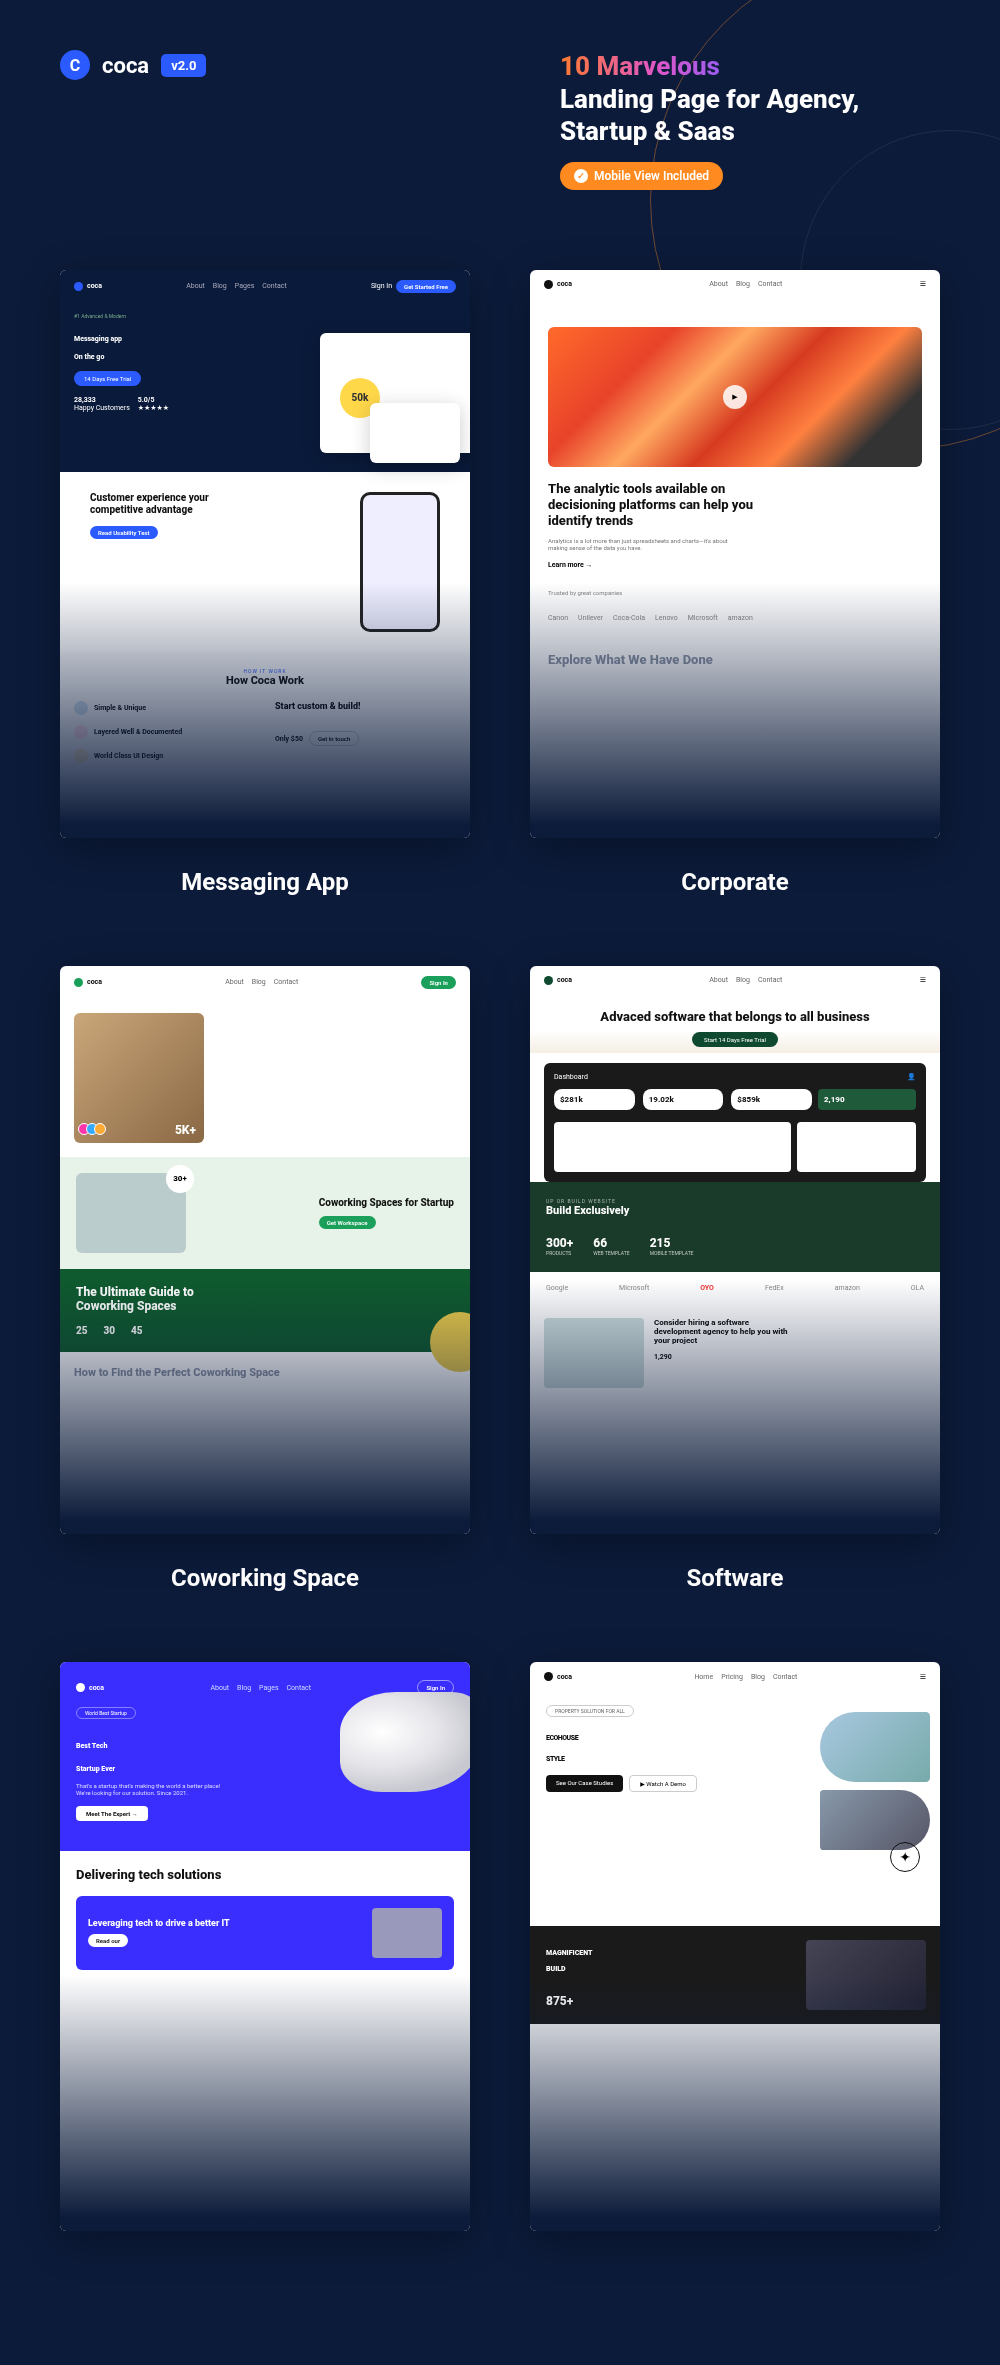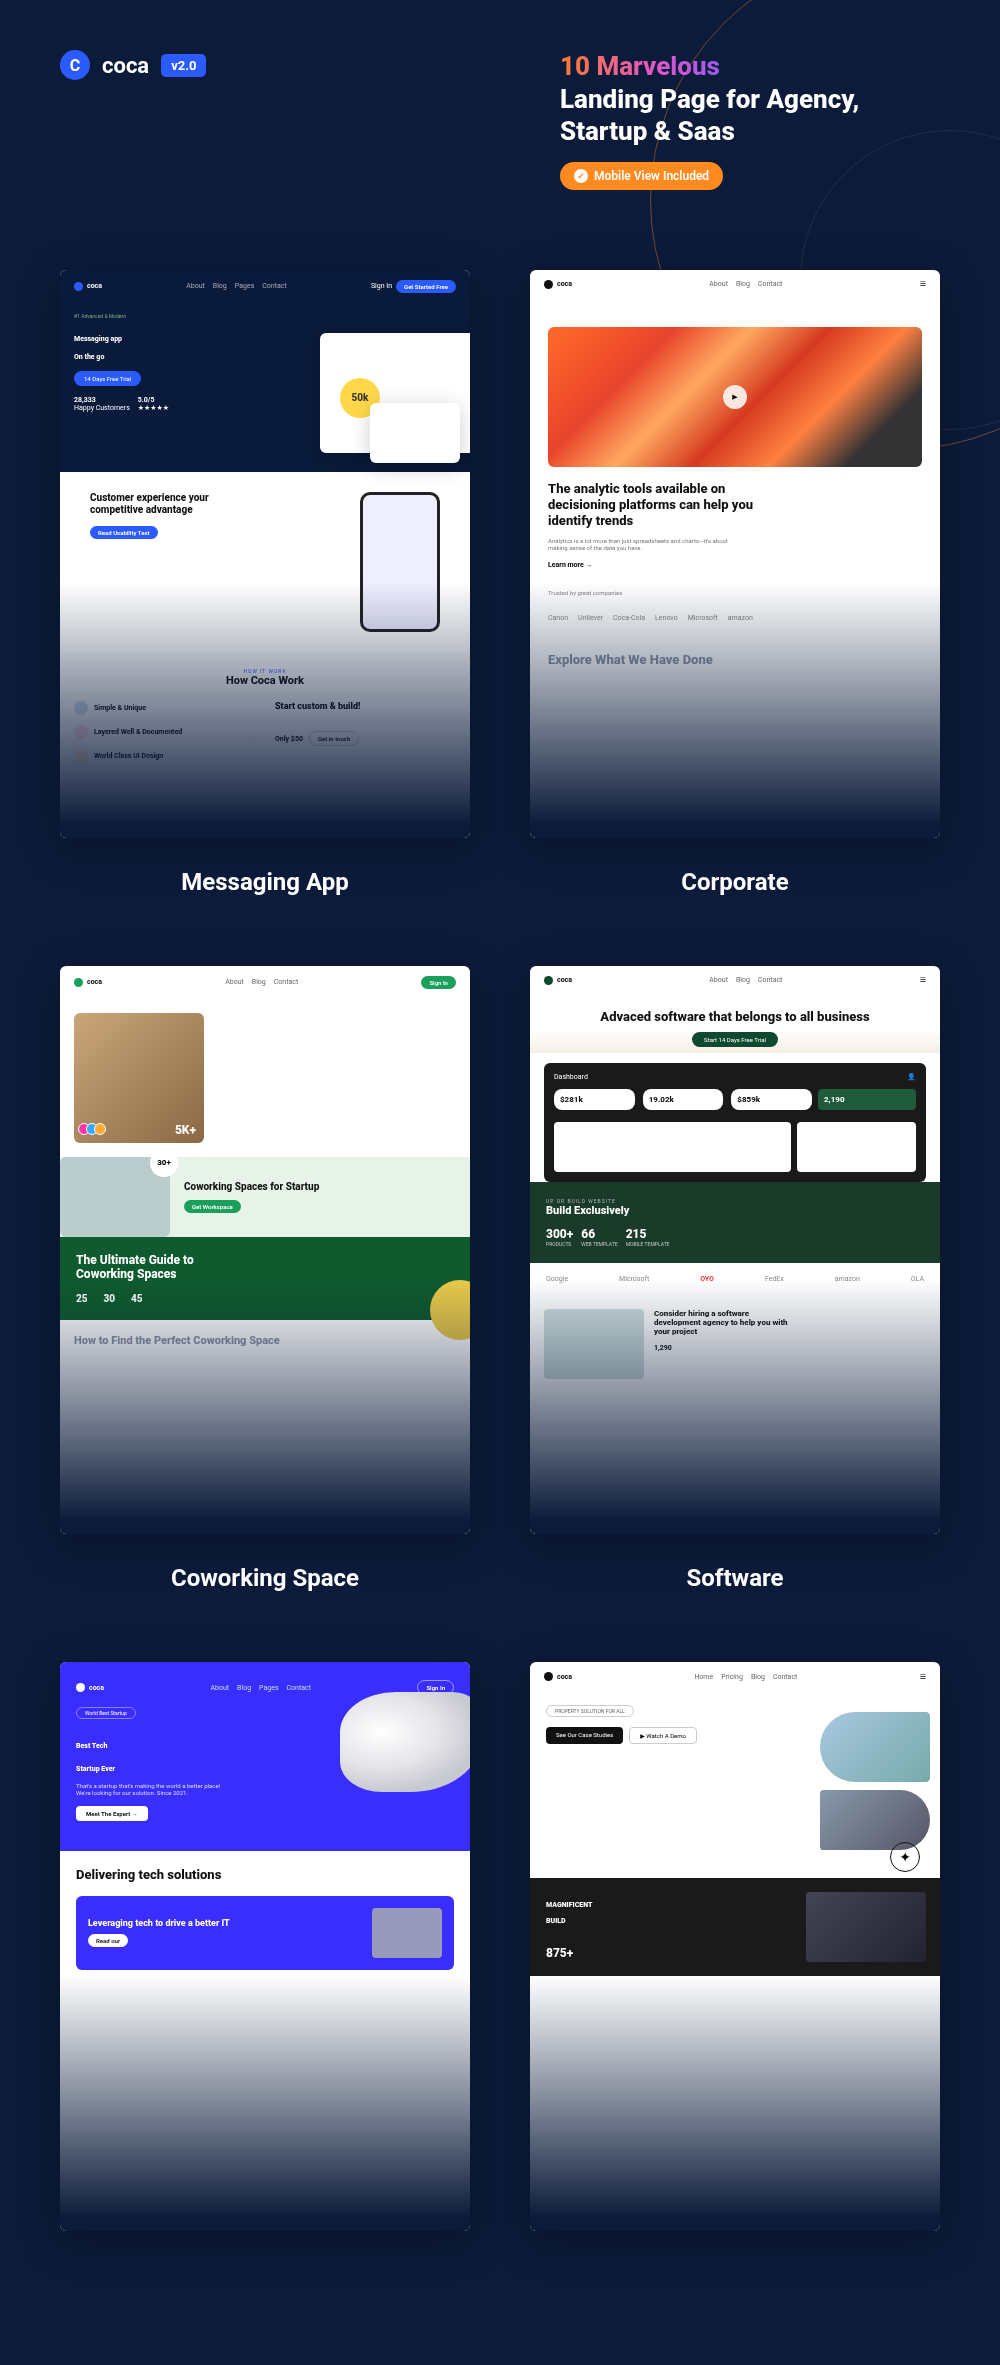--- a/index.html
+++ b/index.html
@@ -71,21 +71,21 @@
 
 .c3 .hero{padding:14px;display:flex;gap:12px;}
 .c3 .hl{flex:1;}
 .c3 .tag{font-size:6px;color:#666;}
 .c3 h2{font-size:18px;font-weight:900;color:#111;line-height:1.05;margin-top:4px;}
 .c3 .cta{background:#1aa05a;color:#fff;padding:4px 10px;border-radius:4px;display:inline-block;margin-top:10px;font-size:6px;}
 .c3 .himg{width:130px;height:130px;background:linear-gradient(135deg,#caa77a,#8a6844);border-radius:6px;position:relative;}
 .c3 .avs{position:absolute;bottom:8px;left:8px;display:flex;}
 .c3 .av{width:12px;height:12px;border-radius:50%;background:#f3a;border:1px solid #fff;margin-left:-4px;}
 .c3 .k5{position:absolute;bottom:6px;right:8px;color:#fff;font-weight:800;font-size:12px;}
-.c3 .sec2{background:#e7f3e8;padding:0;display:flex;gap:14px;align-items:center;}
+.c3 .sec2{background:#e7f3e8;padding:16px;display:flex;gap:14px;align-items:center;justify-content:space-between;}
 .c3 .s2img{width:110px;height:80px;background:#bcc;border-radius:6px;position:relative;}
 .c3 .b30{position:absolute;top:-8px;right:-8px;width:28px;height:28px;border-radius:50%;background:#fff;display:flex;align-items:center;justify-content:center;font-weight:800;font-size:8px;}
 .c3 .s2t h4{font-size:10px;font-weight:800;color:#111;}
 .c3 .sec3{background:#0f5a2e;color:#fff;padding:16px;position:relative;}
 .c3 .sec3 h4{font-size:12px;font-weight:800;max-width:140px;}
 .c3 .stats{display:flex;gap:16px;margin-top:12px;}
 .c3 .stats div{font-weight:800;font-size:10px;}
 .c3 .ycirc{position:absolute;right:-20px;bottom:-20px;width:60px;height:60px;border-radius:50%;background:#e8c94a;}
 .c3 .sec4{padding:14px;color:#8a93a6;font-weight:800;font-size:11px;}
 
@@ -94,21 +94,21 @@
 .c4 h2{font-size:13px;font-weight:800;color:#111;}
 .c4 .cta{background:#0f4a30;color:#fff;padding:4px 12px;border-radius:12px;display:inline-block;margin-top:8px;font-size:6px;}
 .c4 .dash{margin:10px 14px 0;background:#1a1a1a;border-radius:6px;padding:10px;color:#fff;}
 .c4 .dtop{display:flex;justify-content:space-between;font-size:6px;margin-bottom:8px;}
 .c4 .kpi{display:flex;gap:8px;}
 .c4 .kpi div{background:#fff;color:#111;border-radius:8px;padding:6px;flex:1;font-weight:800;font-size:8px;}
 .c4 .side{background:#1f5a3a;border-radius:4px;padding:6px;font-weight:800;font-size:8px;}
 .c4 .chart{height:50px;background:#fff;border-radius:4px;margin-top:6px;}
 .c4 .sec2{background:#1a3a2a;color:#fff;padding:16px;}
 .c4 .sec2 h4{font-size:11px;font-weight:800;}
-.c4 .nums{display:flex;gap:8px;margin-top:10px;}
+.c4 .nums{display:flex;gap:20px;margin-top:19px;}
 .c4 .nums .n{font-weight:800;font-size:12px;}
 .c4 .nums .l{font-size:5px;opacity:.7;}
 .c4 .brands{padding:12px 16px;display:flex;justify-content:space-between;font-size:6px;color:#888;}
 .c4 .sec3{padding:14px;display:flex;gap:10px;}
 .c4 .s3img{width:100px;height:70px;background:#cdd;border-radius:4px;}
 .c4 .s3t h5{font-size:8px;font-weight:800;color:#111;max-width:140px;}
 
 
 .c5 .hero{background:#3a2eff;color:#fff;padding:18px 16px 30px;position:relative;overflow:hidden;}
 .c5 .mnav{padding:0 0 12px;}
@@ -430,20 +430,21 @@
         <div class="mnavl">
             <span>Home</span>
             <span>Pricing</span>
             <span>Blog</span>
             <span>Contact</span>
           </div>
         <span>☰</span>
       </div>
       <div class="pad">
         <span class="tag">PROPERTY SOLUTION FOR ALL</span>
+        <h2><span>ECOHOUSE</span><br><span>STYLE</span></h2>
         <div class="btns">
           <span class="b1">See Our Case Studies</span>
           <span class="b2">▶ Watch A Demo</span>
         </div>
       </div>
       <div class="imgs">
         <div class="im1"></div>
         <div class="im2"></div>
       </div>
       <div class="star">✦</div>

